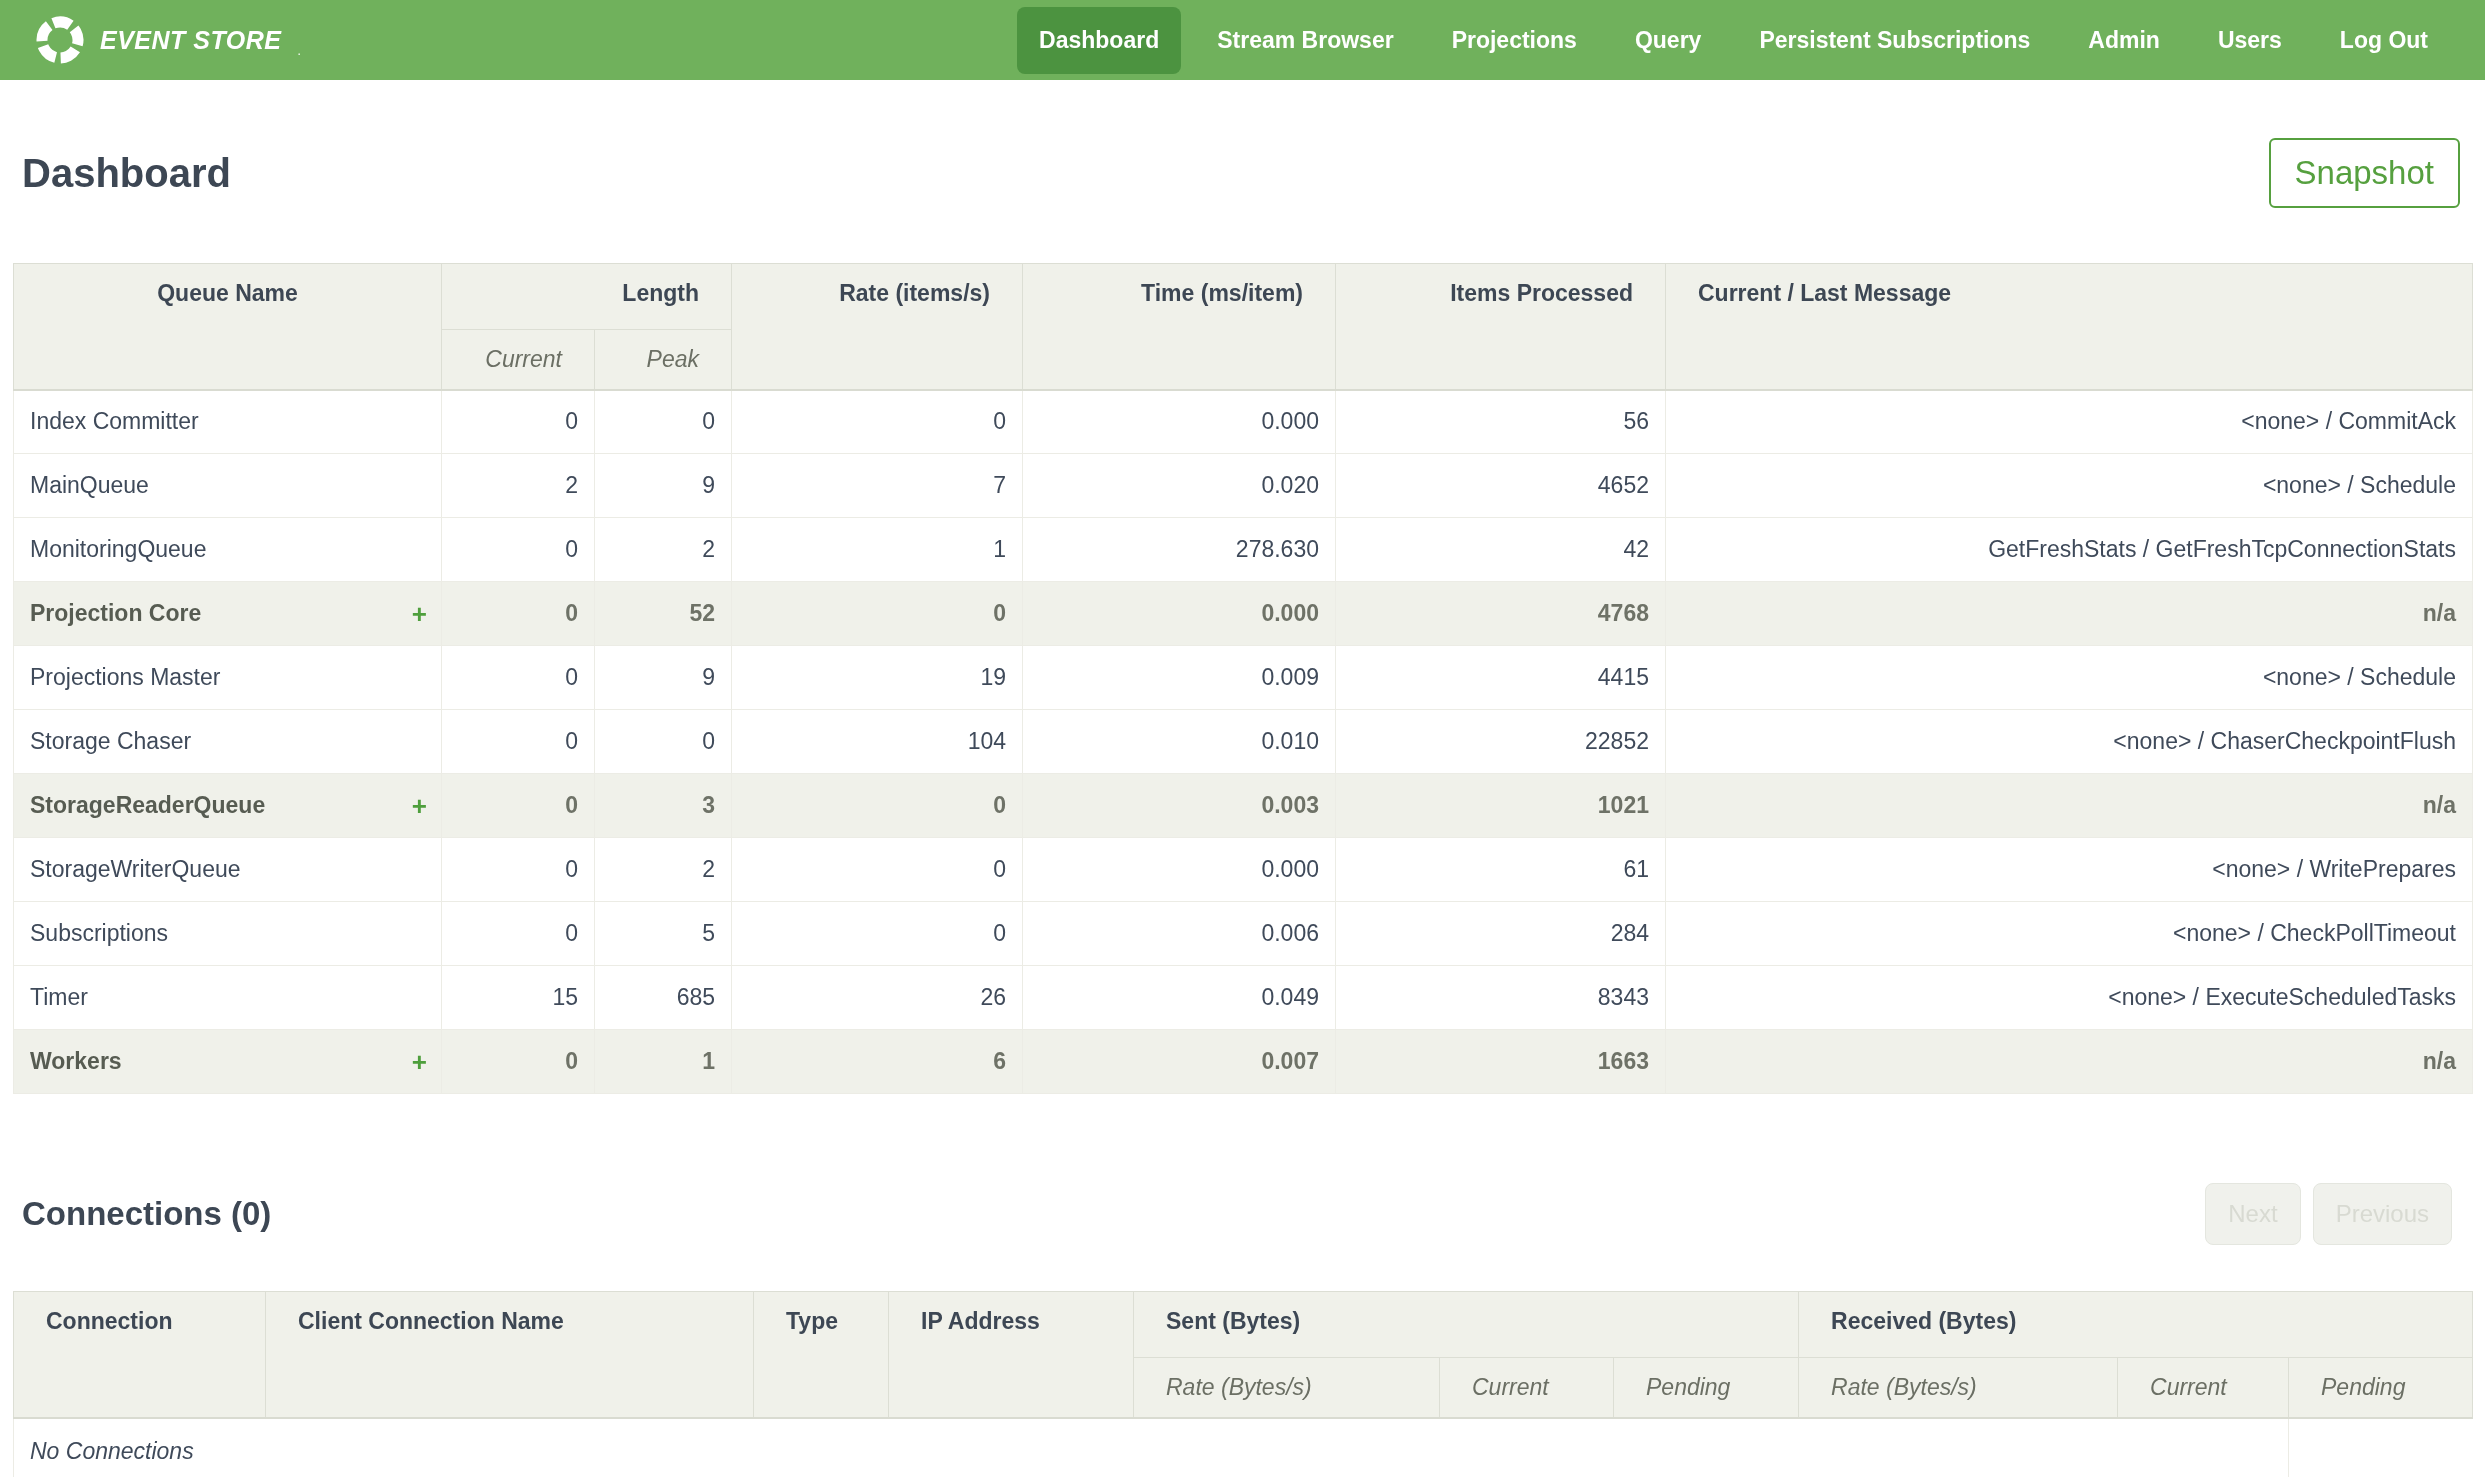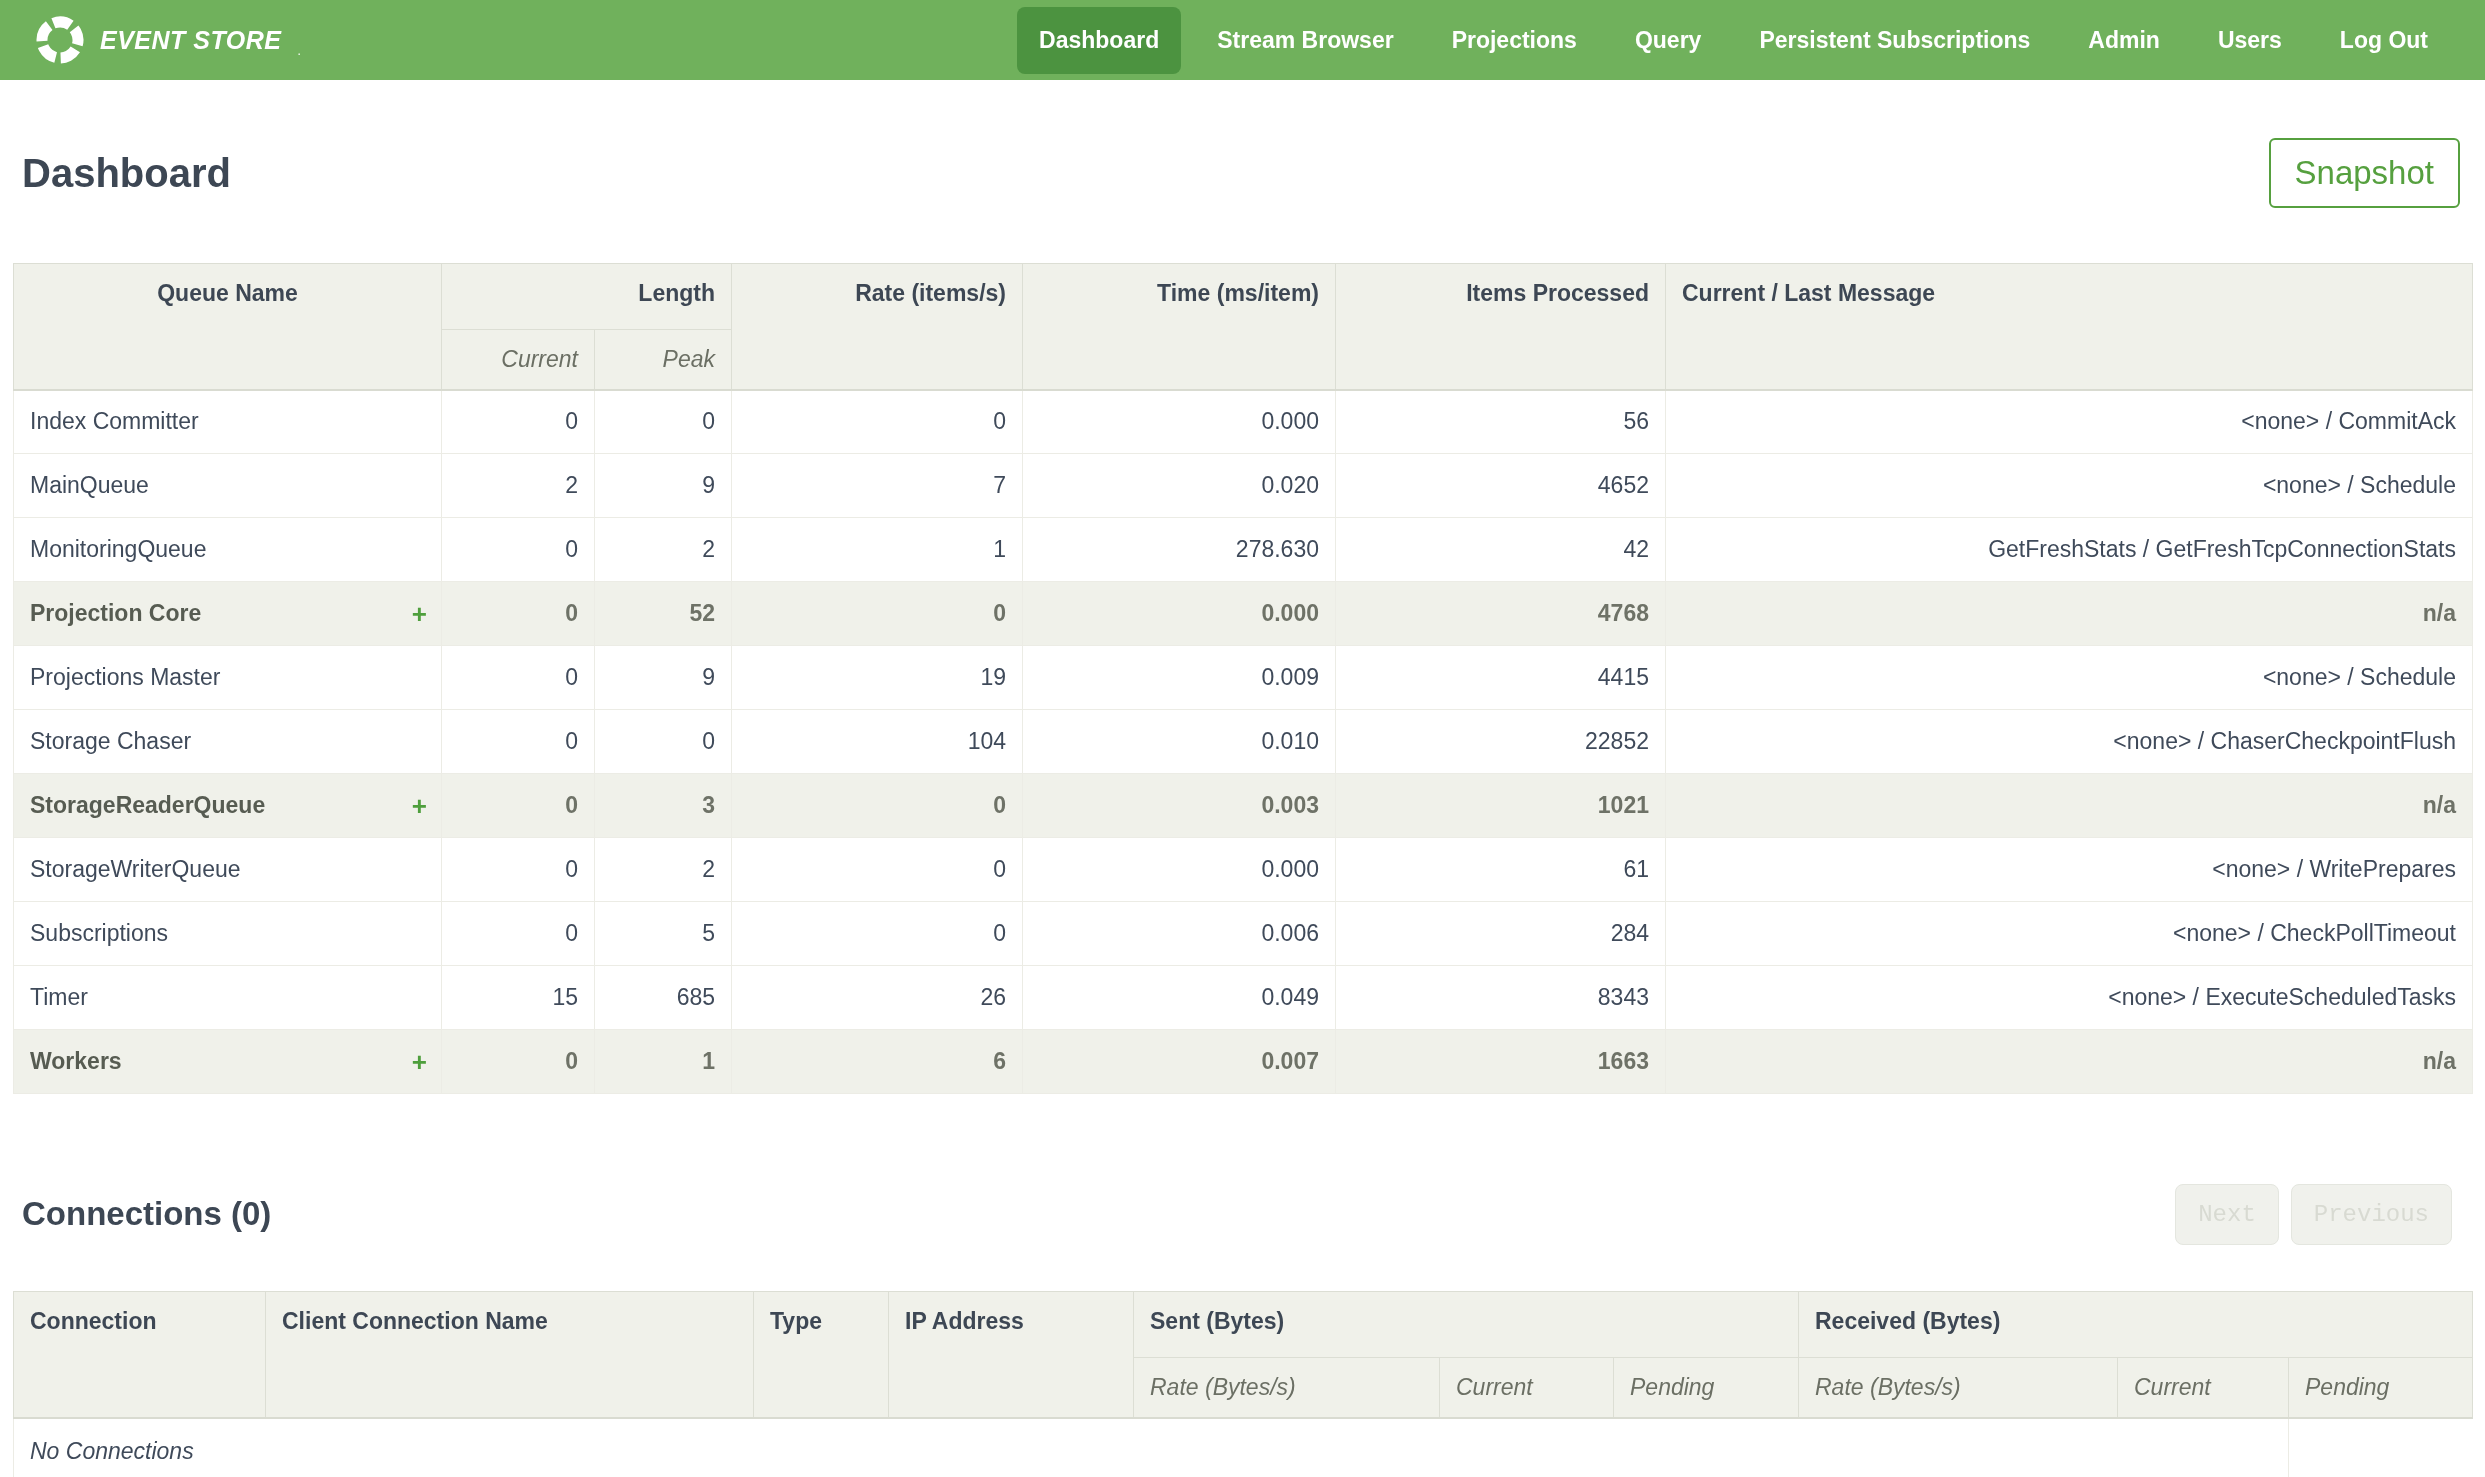--- a/index.html
+++ b/index.html
@@ -39,21 +39,21 @@
   .btn-snapshot{
     background:#fff;border:2px solid var(--accent-green);color:var(--accent-green);
     font-size:33px;padding:14px 24px;border-radius:6px;cursor:pointer;
     font-family:"Liberation Sans",sans-serif;
   }
 
   
   table{border-collapse:collapse;table-layout:fixed;margin:0 13px;width:2460px;}
   th{
     background:var(--panel-bg);border:1px solid var(--border-strong);
-    font-size:23px;color:var(--title-color);vertical-align:top;padding:16px 16px;
+    font-size:23px;color:var(--title-color);vertical-align:top;padding:16px 32px;
     font-weight:bold;
   }
   th.sub{font-weight:normal;font-style:italic;color:var(--muted-text);}
   thead tr.h1 th{height:66px;}
   thead tr.h2 th{height:55px;}
   thead{border-bottom:2px solid #D9DBD1;}
   td{
     border:1px solid var(--border-light);font-size:23px;color:var(--cell-text);
     height:64px;padding:0 16px;vertical-align:middle;background:#fff;
   }
@@ -72,21 +72,21 @@
   
   .conn-head{
     display:flex;align-items:center;justify-content:space-between;
     margin:74px 34px 0 22px;
   }
   .conn-title{font-size:33px;font-weight:bold;color:var(--title-color);}
   .pager{display:flex;gap:12px;}
   .btn-pager{
     background:var(--disabled-bg);color:var(--disabled-text);
     border:1px solid #E4E6DF;border-radius:8px;font-size:24px;padding:16px 22px;
-    font-family:Liberation Mono, monospace;cursor:default;
+    font-family:Liberation Sans, sans-serif;cursor:default;
   }
   .connections{margin-top:30px;}
   .connections th{text-align:left;}
   td.empty{font-style:italic;height:66px;}
 </style>
 </head>
 <body>
 
 <header class="topbar">
   <div class="brand">

